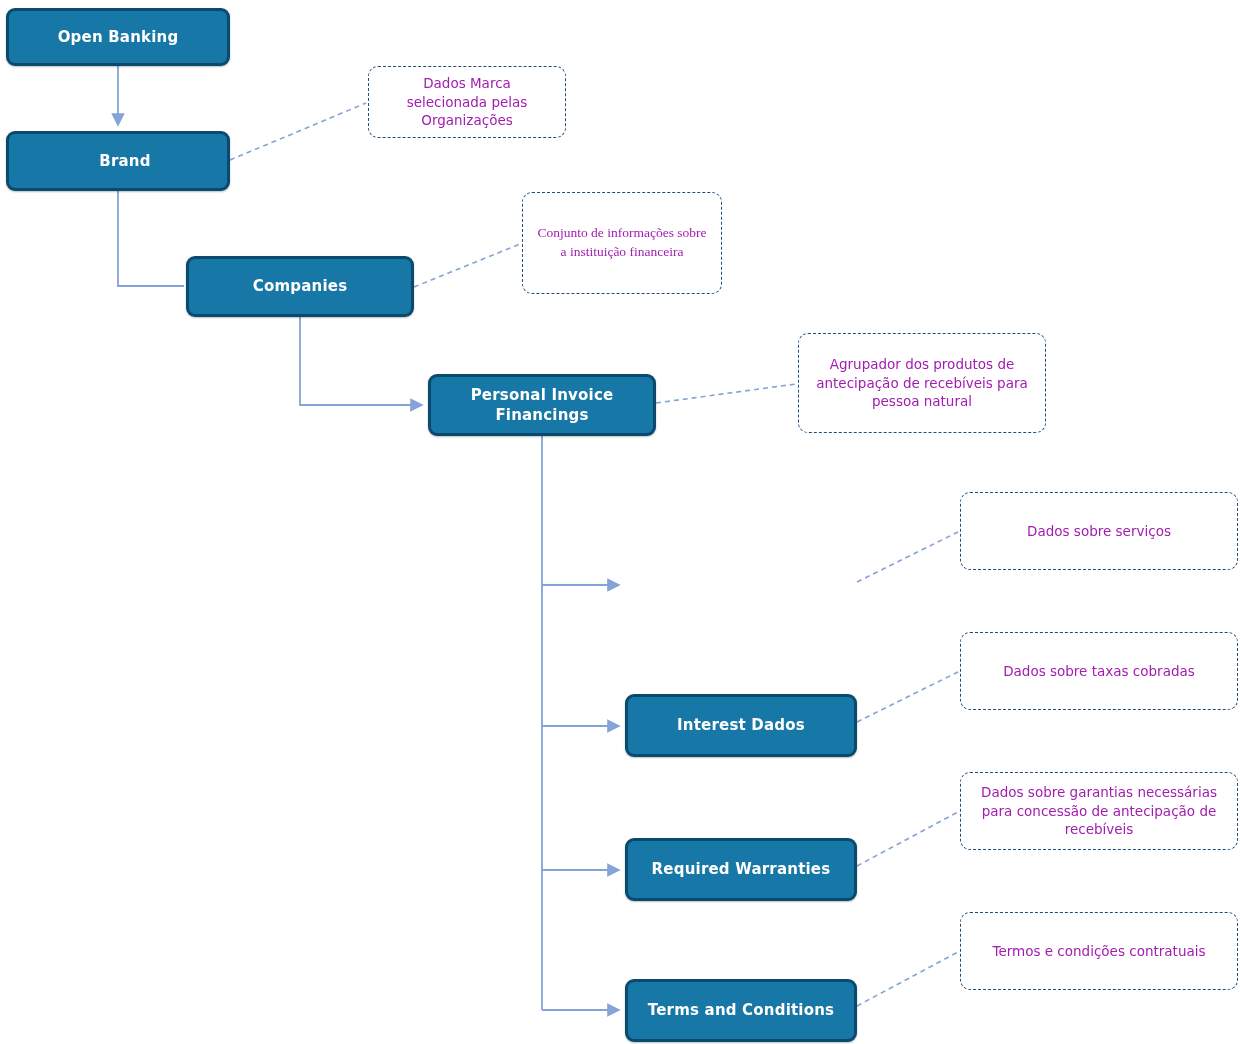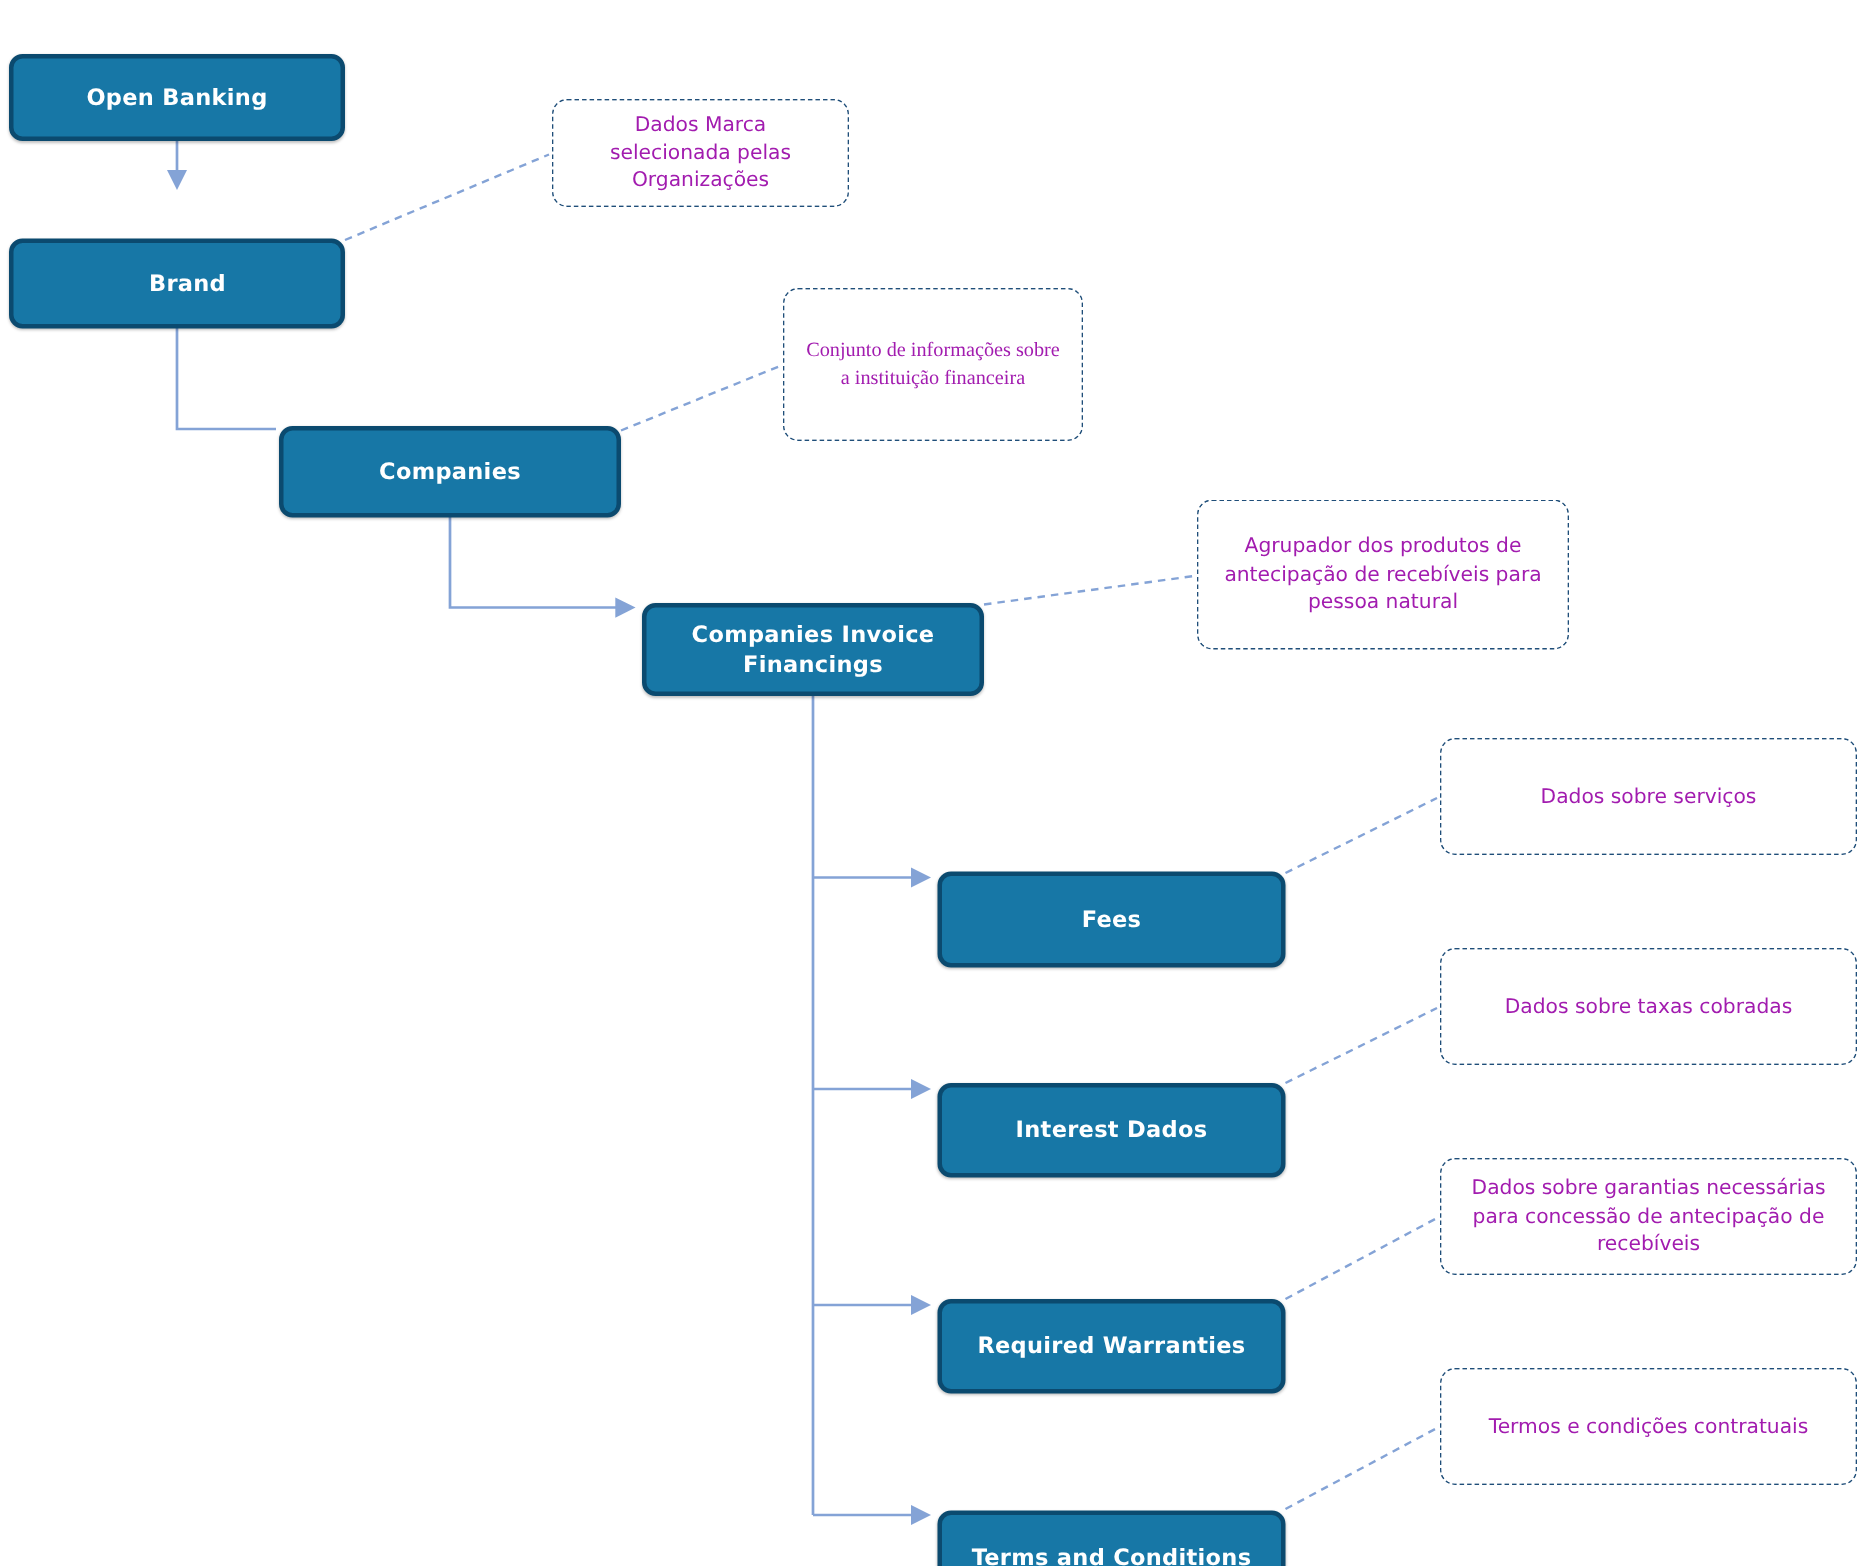--- a/index.html
+++ b/index.html
@@ -30,21 +30,20 @@
     display: flex;
     align-items: center;
     justify-content: center;
     text-align: center;
     font-size: 15px;
     font-weight: 600;
     letter-spacing: 0.2px;
     line-height: 1.35;
     padding: 4px 10px;
     box-shadow: 0 1px 2px rgba(0,0,0,0.25);
-    margin-top: 28px;
   }
   .ann {
     position: absolute;
     box-sizing: border-box;
     background: #ffffff;
     border: 1.6px dashed #1f4e79;
     border-radius: 10px;
     color: #a21caf;
     display: flex;
     align-items: center;
@@ -109,24 +108,21 @@
   <div class="node" id="node-open-banking">
     <span>Open Banking</span>
   </div>
   <div class="node" id="node-brand">
     <span>Brand</span>
   </div>
   <div class="node" id="node-companies">
     <span>Companies</span>
   </div>
   <div class="node" id="node-pif">
-    <span>Companies Invoice Financings</span>
-  </div>
-  <div class="node" id="node-fees">
-    <span>Fees</span>
+    <span>Personal Invoice Financings</span>
   </div>
   <div class="node" id="node-interest-rate">
     <span>Interest Dados</span>
   </div>
   <div class="node" id="node-required-warranties">
     <span>Required Warranties</span>
   </div>
   <div class="node" id="node-terms-conditions">
     <span>Terms and Conditions</span>
   </div>

